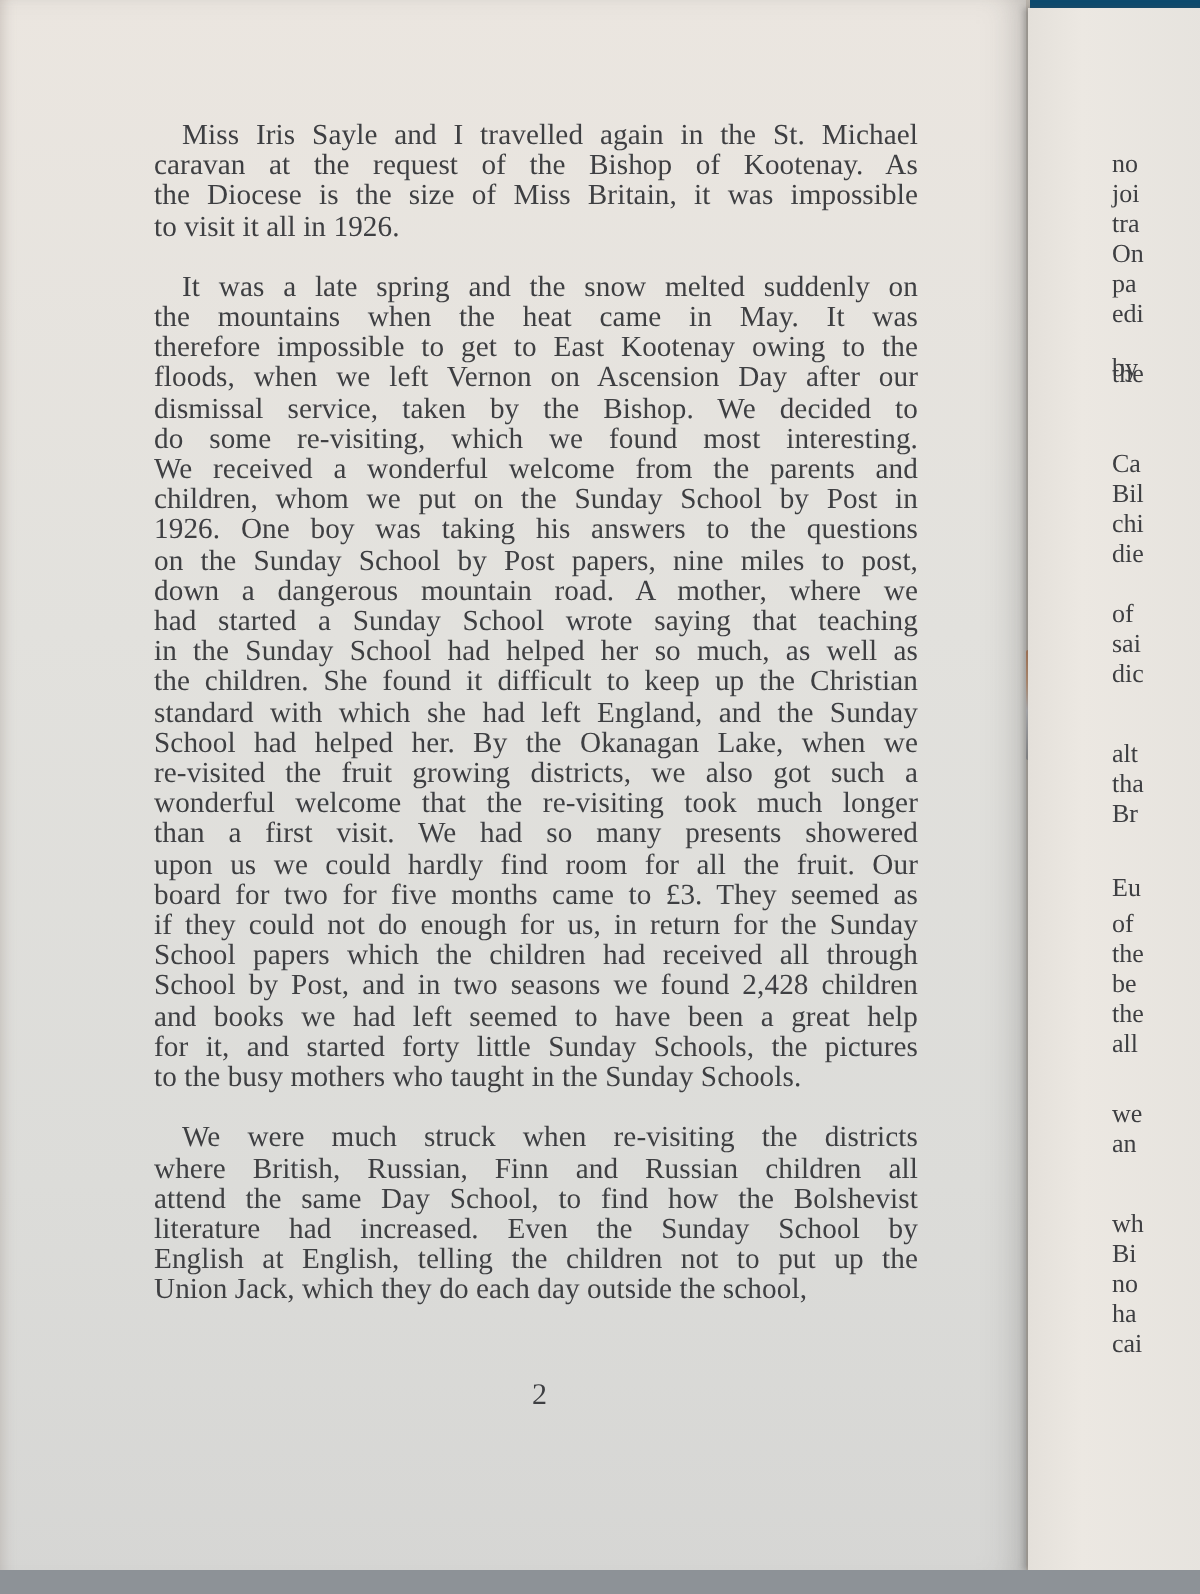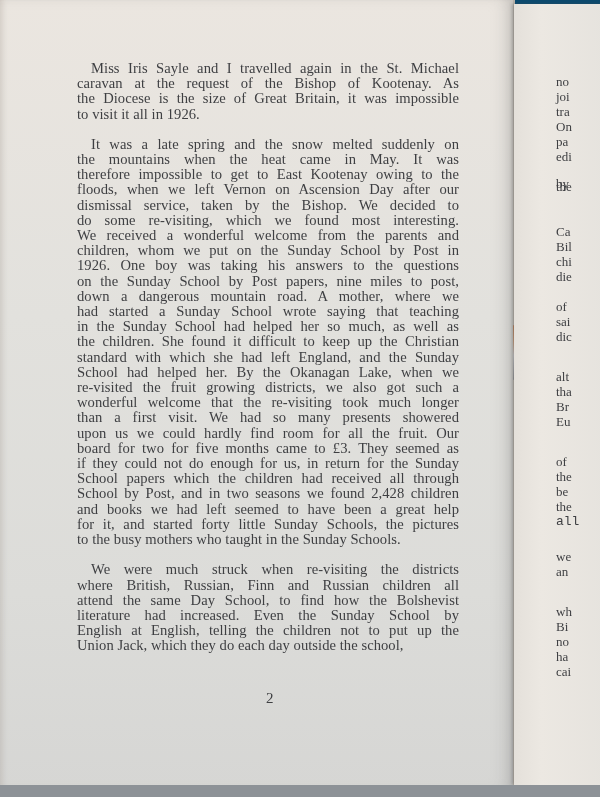--- a/index.html
+++ b/index.html
@@ -102,21 +102,21 @@
   </style>
 </head>
 <body>
 
 <div class="scene">
   <div class="page-left">
     <div class="text-block" id="text-block">
         <div style="margin-bottom: 15px;">
           <span class="line" style="padding-left: 14px;">Miss Iris Sayle and I travelled again in the St. Michael</span>
           <span class="line">caravan at the request of the Bishop of Kootenay.  As</span>
-          <span class="line">the Diocese is the size of Great Britain, it was impossible</span>
+          <span class="line">the Diocese is the size of Miss Britain, it was impossible</span>
           <span class="line last">to visit it all in 1926.</span>
         </div>
         <div style="margin-bottom: 15px;">
           <span class="line" style="padding-left: 14px;">It was a late spring and the snow melted suddenly on</span>
           <span class="line">the mountains when the heat came in May.  It was</span>
           <span class="line">therefore impossible to get to East Kootenay owing to the</span>
           <span class="line">floods, when we left Vernon on Ascension Day after our</span>
           <span class="line">dismissal service, taken by the Bishop.  We decided to</span>
           <span class="line">do some re-visiting, which we found most interesting.</span>
           <span class="line">We received a wonderful welcome from the parents and</span>
@@ -167,26 +167,26 @@
         <div class="right-text" style="top: 220px;">Ca</div>
         <div class="right-text" style="top: 235px;">Bil</div>
         <div class="right-text" style="top: 250px;">chi</div>
         <div class="right-text" style="top: 265px;">die</div>
         <div class="right-text" style="top: 295px;">of</div>
         <div class="right-text" style="top: 310px;">sai</div>
         <div class="right-text" style="top: 325px;">dic</div>
         <div class="right-text" style="top: 365px;">alt</div>
         <div class="right-text" style="top: 380px;">tha</div>
         <div class="right-text" style="top: 395px;">Br</div>
-        <div class="right-text" style="top: 410px;">Eu</div>
+        <div class="right-text" style="top: 432px;">Eu</div>
         <div class="right-text" style="top: 450px;">of</div>
         <div class="right-text" style="top: 465px;">the</div>
         <div class="right-text" style="top: 480px;">be</div>
         <div class="right-text" style="top: 495px;">the</div>
-        <div class="right-text" style="top: 510px; font-family: Liberation Mono, monospace;">all</div>
+        <div class="right-text" style="top: 510px;">all</div>
         <div class="right-text" style="top: 545px;">we</div>
         <div class="right-text" style="top: 560px;">an</div>
         <div class="right-text" style="top: 600px;">wh</div>
         <div class="right-text" style="top: 615px;">Bi</div>
         <div class="right-text" style="top: 630px;">no</div>
         <div class="right-text" style="top: 645px;">ha</div>
         <div class="right-text" style="top: 660px;">cai</div>
       </div>
   </div>
   <div class="bottom-shadow"></div>

